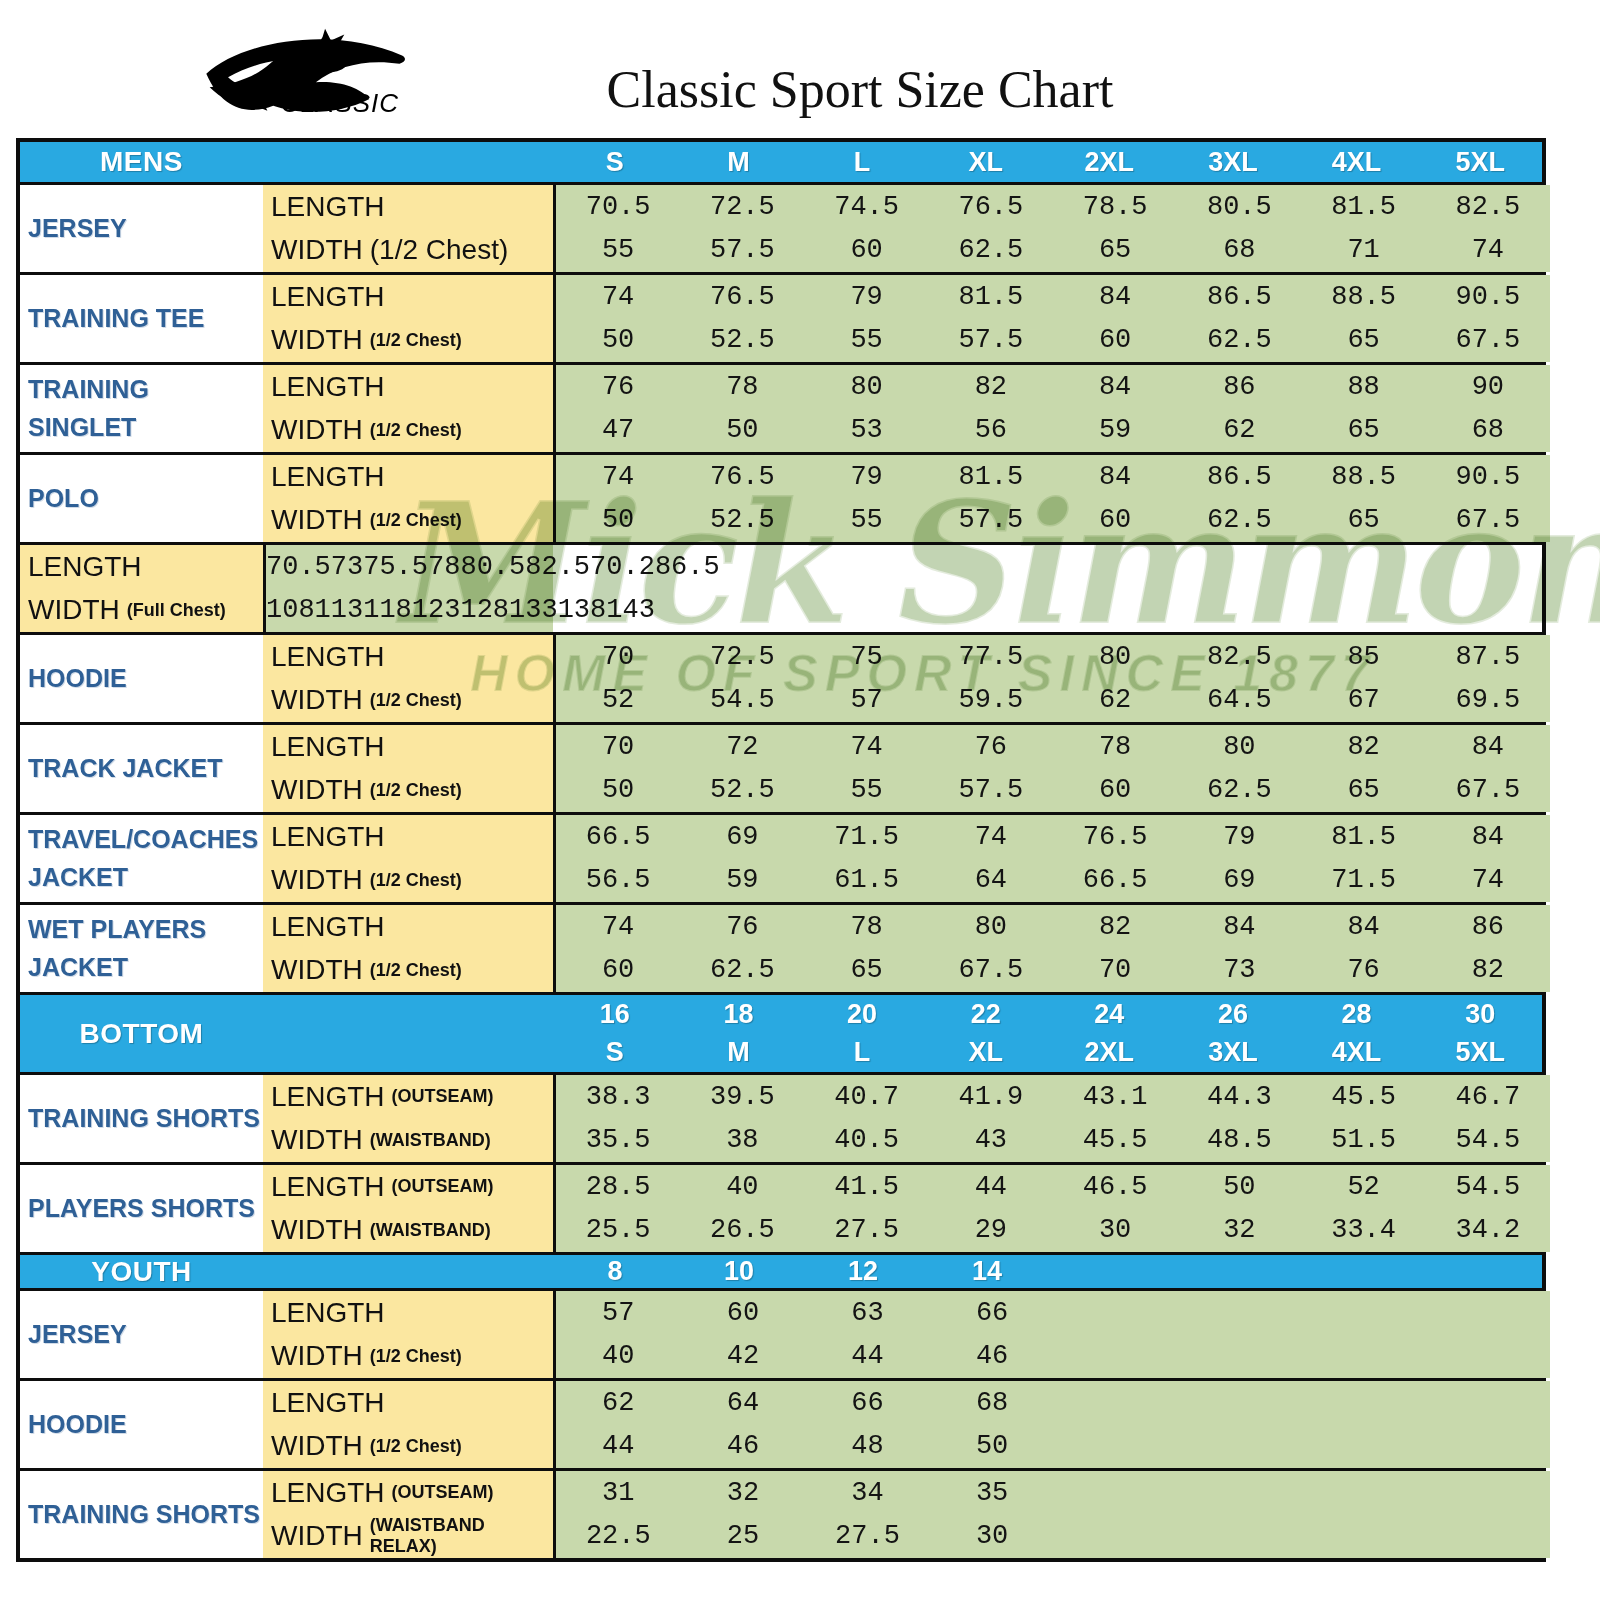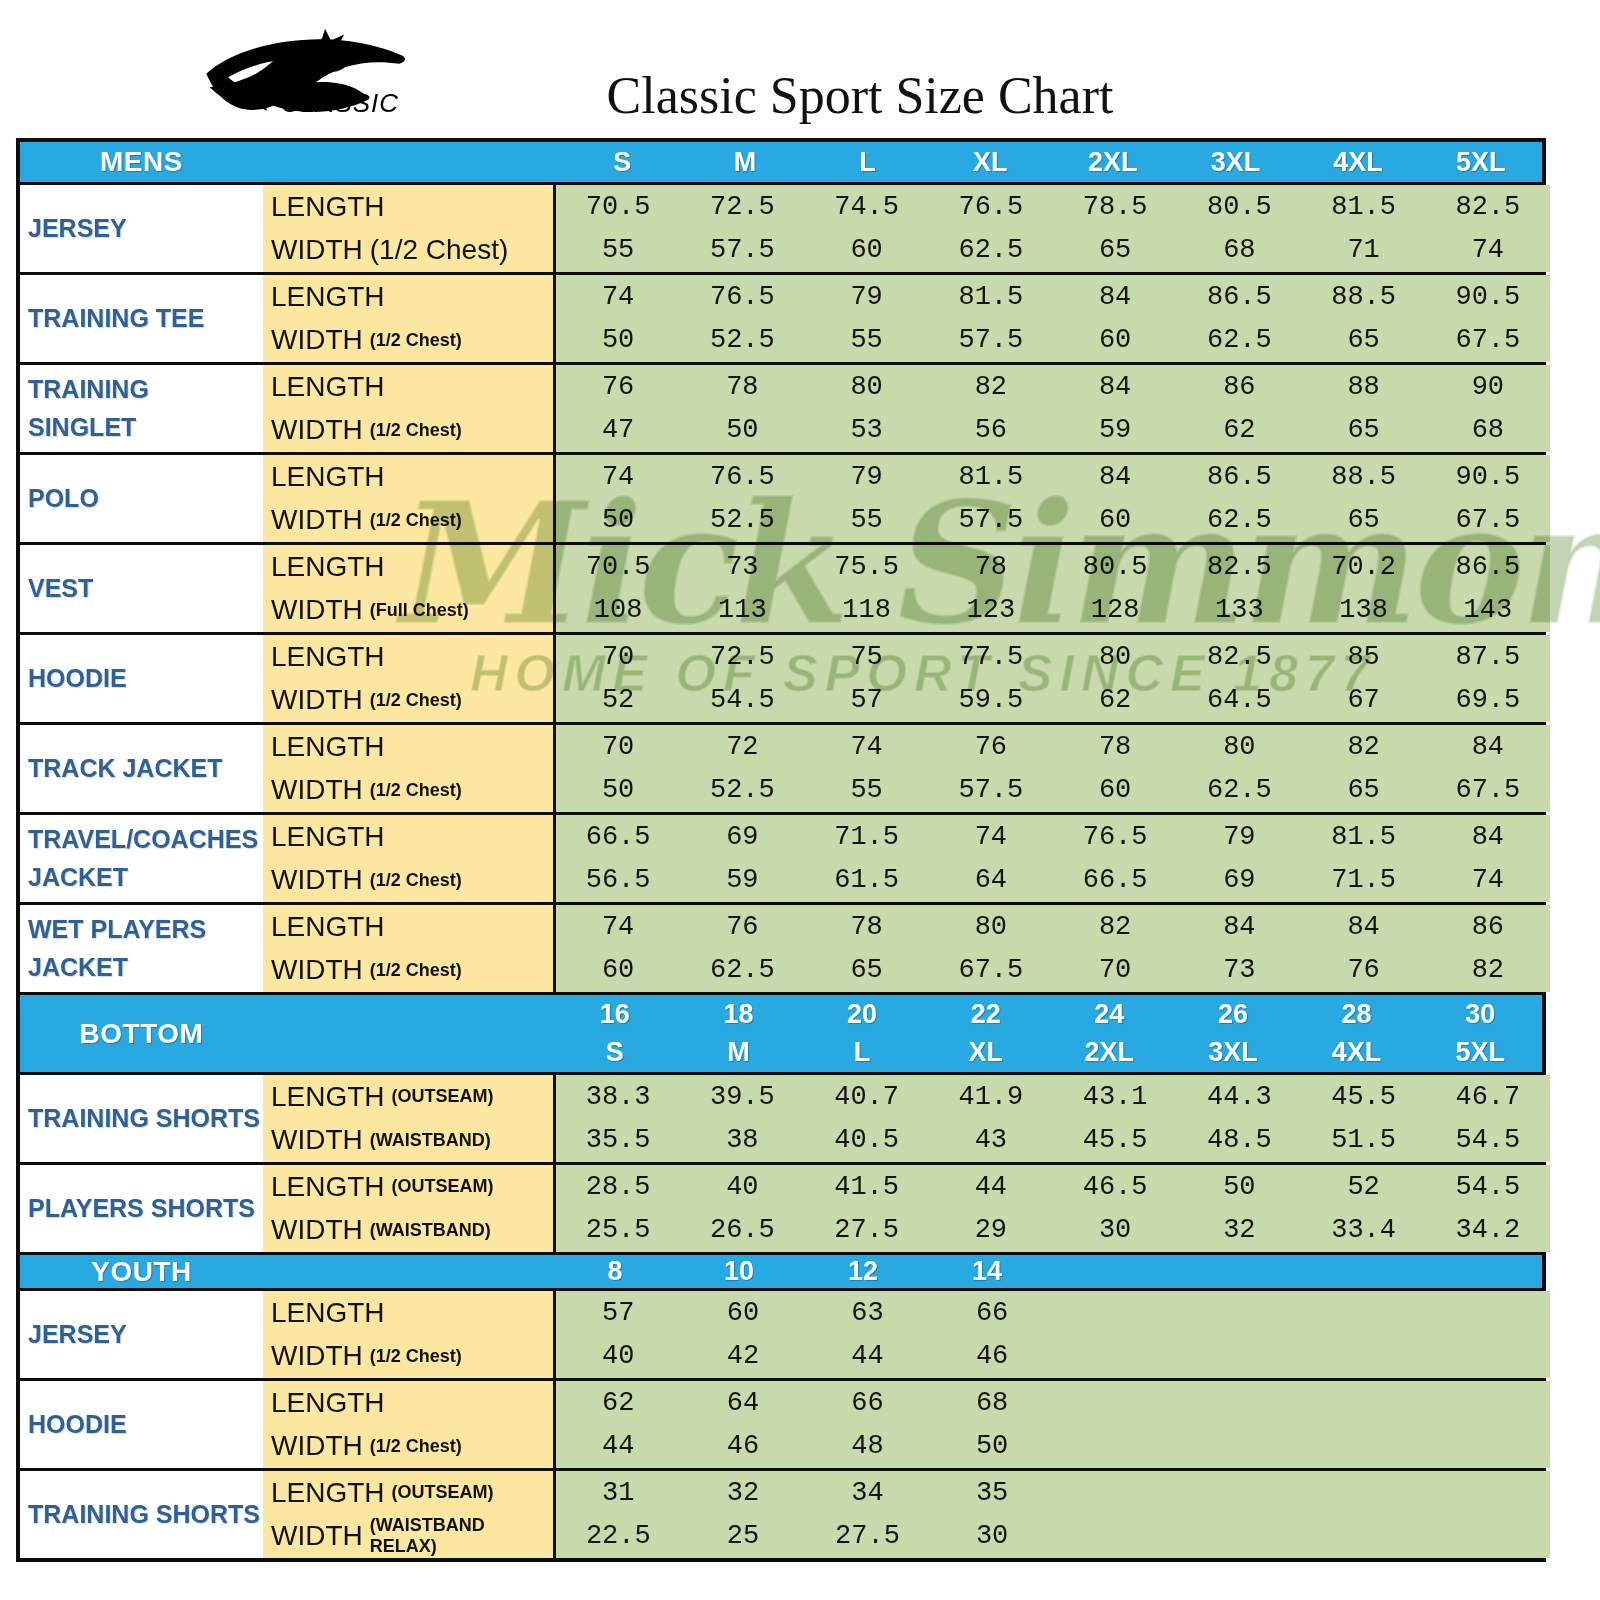--- a/index.html
+++ b/index.html
@@ -10,35 +10,35 @@
     --ink:#0d0d0d;
   }
   *{box-sizing:border-box;margin:0;padding:0;}
   body{background:#ffffff;font-family:"Liberation Sans",sans-serif;}
   .page{position:relative;width:1600px;height:1600px;background:#fff;overflow:hidden;}
 
   
   .brand{position:absolute;left:195px;top:22px;width:230px;text-align:center;}
   .brand svg{display:block;width:220px;height:92px;}
   .brand-name{display:block;margin-top:-26px;margin-left:60px;font-size:26px;font-weight:normal;font-style:italic;letter-spacing:1px;color:#000;}
-  .title{position:absolute;left:0;top:66px;width:1600px;text-align:center;
+  .title{position:absolute;left:0;top:60px;width:1600px;text-align:center;
          font-family:"Liberation Serif","DejaVu Serif",serif;font-size:52px;color:#111;}
   .title-inner{margin-left:120px;}
 
   
   .chart{position:absolute;left:16px;top:138px;width:1530px;border:4px solid var(--ink);background:#fff;}
   .chart > div + div{border-top:3px solid var(--ink);}
 
   .band{position:relative;background:var(--blue);color:#fff;font-weight:bold;}
   .band-label{position:absolute;left:0;top:0;bottom:0;width:243px;display:flex;align-items:center;justify-content:center;
               font-size:28px;letter-spacing:.5px;text-shadow:1px 1px 1px rgba(0,0,0,.25);}
   .band-sizes{margin-left:533px;display:flex;flex-direction:column;height:100%;}
   .size-line{display:flex;flex:1;align-items:center;}
   .size-cell{width:124px;text-align:center;font-size:27px;text-shadow:1px 1px 1px rgba(0,0,0,.25);}
-  .band-mens{height:40px;padding-left:8px;}
+  .band-mens{height:40px;}
   .band-bottom{height:80px;}
   .band-youth{height:36px;}
 
   .prow{display:grid;grid-template-columns:243px 290px 997px;height:90px;}
   .plabel{background:#fff;display:flex;align-items:center;padding-left:8px;
           color:var(--labelblue);font-weight:bold;font-size:25px;line-height:1.5;
           text-shadow:1px 1px 0 rgba(70,110,160,.25);}
   .pmeas{background:var(--yellow);display:flex;flex-direction:column;}
   .mline{flex:1;display:flex;align-items:center;padding-left:8px;gap:7px;color:#111;}
   .mname{font-size:28px;}
@@ -227,21 +227,20 @@
             <div class="vcell">55</div>
             <div class="vcell">57.5</div>
             <div class="vcell">60</div>
             <div class="vcell">62.5</div>
             <div class="vcell">65</div>
             <div class="vcell">67.5</div>
           </div>
         </div>
   </div>
       <div class="prow">
-    <div class="plabel">VEST</div>
     <div class="pmeas">
           <div class="mline">
             <span class="mname">LENGTH</span>
           </div>
           <div class="mline">
             <span class="mname">WIDTH</span>
             <span class="mnote">(Full Chest)</span>
           </div>
         </div>
     <div class="pvals">

